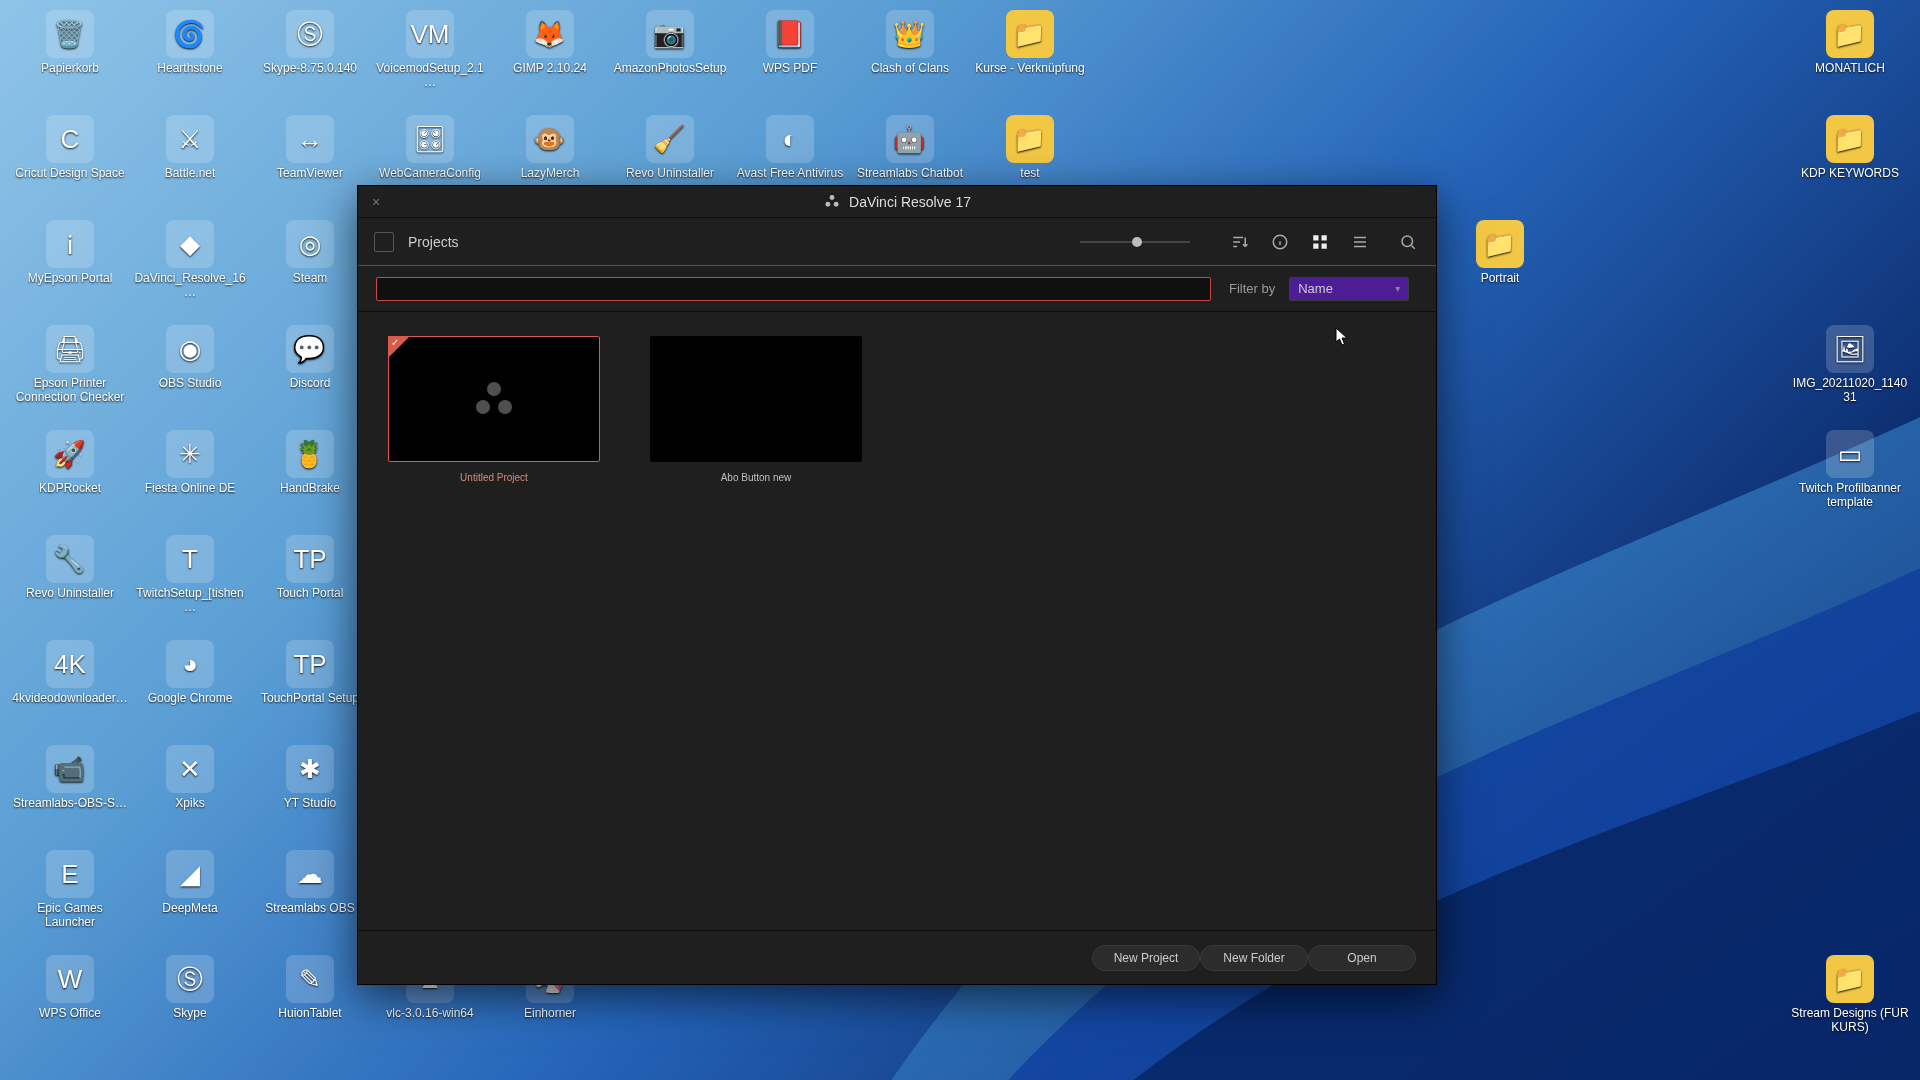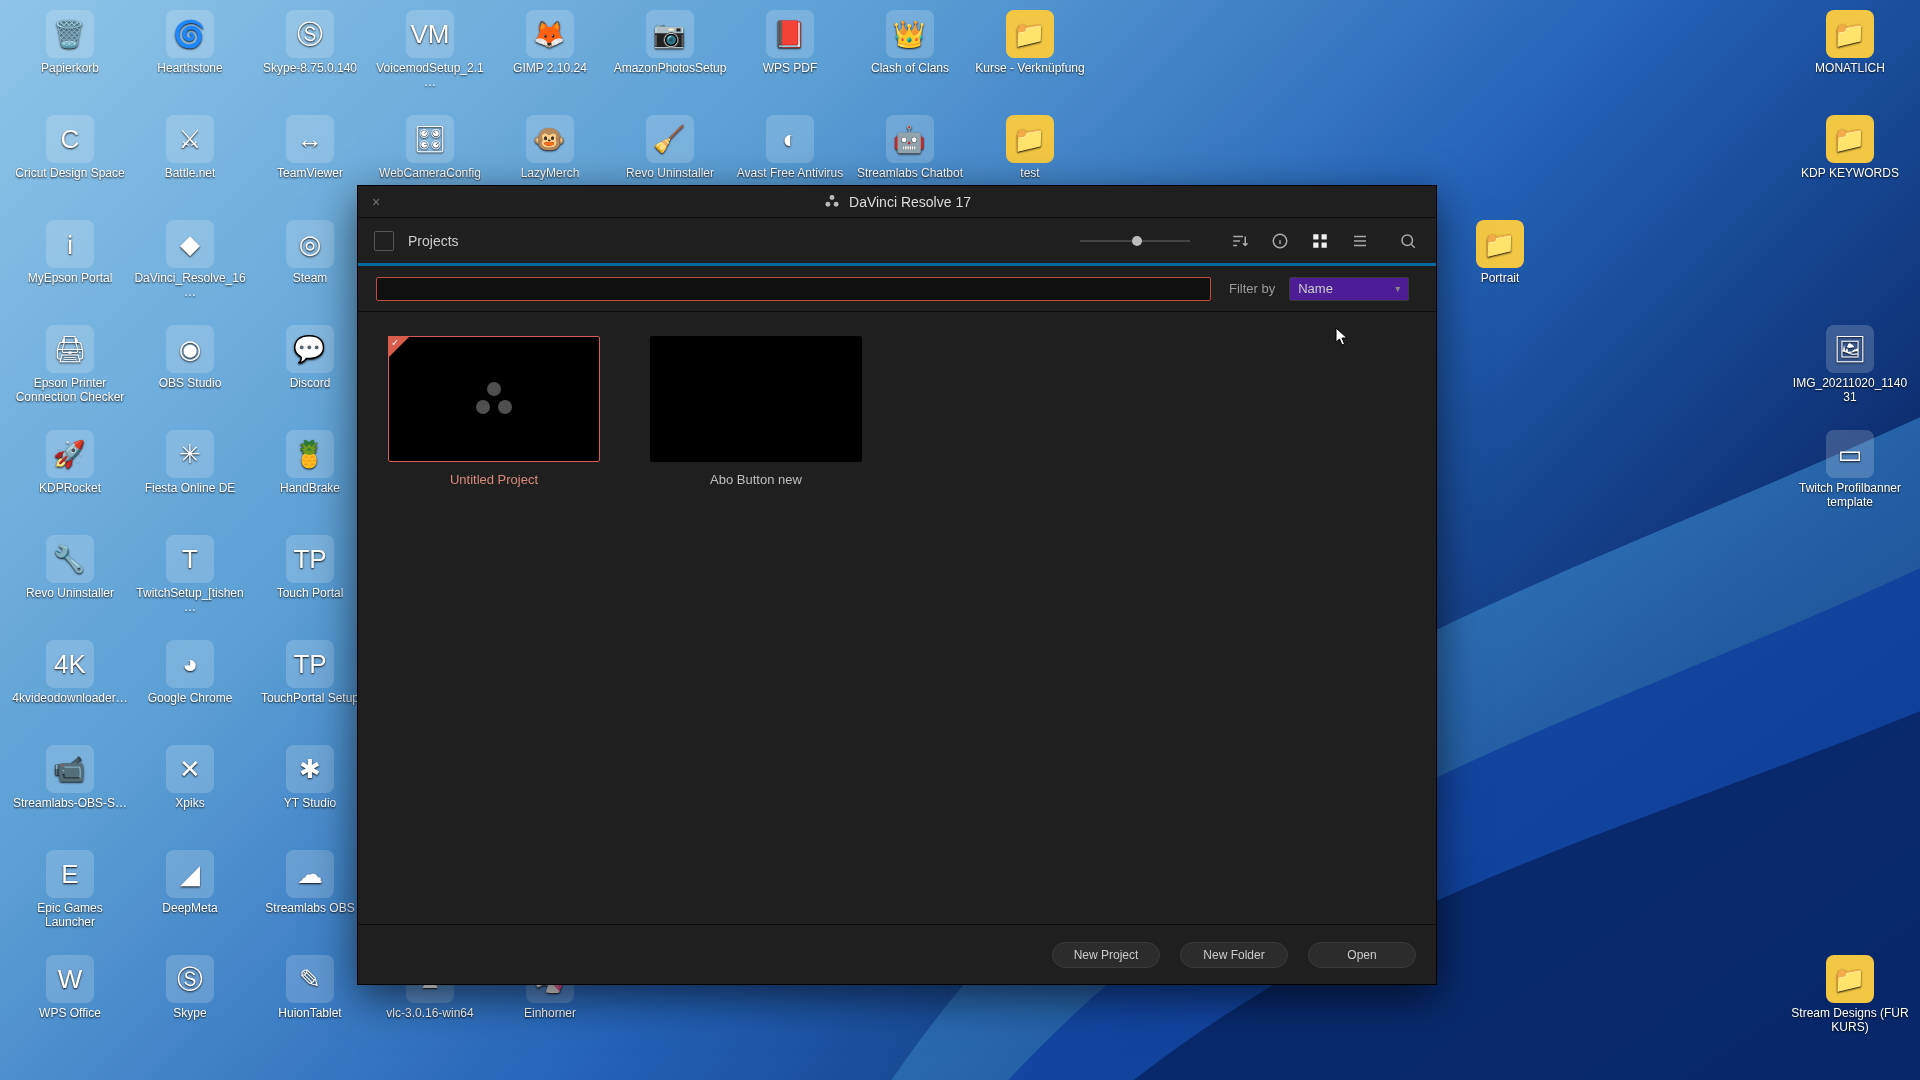--- a/index.html
+++ b/index.html
@@ -11,44 +11,44 @@
 .icon-col-right{position:absolute;top:4px;right:10px;display:flex;flex-direction:column;gap:0}
 .di{width:120px;height:105px;display:flex;flex-direction:column;align-items:center;justify-content:flex-start;padding-top:6px;color:#fff;font-size:12px;text-align:center;text-shadow:0 1px 2px rgba(0,0,0,.9)}
 .di .glyph{width:48px;height:48px;border-radius:8px;display:flex;align-items:center;justify-content:center;font-size:26px;margin-bottom:4px;background:rgba(255,255,255,.18)}
 .di .lbl{max-width:118px;line-height:1.15;word-break:break-word;overflow:hidden}
 .folder-glyph{background:#f2c744!important}
 
 .win{position:absolute;left:357px;top:185px;width:1080px;height:800px;background:#1f1f1f;border:1px solid #000;box-shadow:0 12px 40px rgba(0,0,0,.6);display:flex;flex-direction:column}
 .titlebar{height:32px;display:flex;align-items:center;justify-content:center;color:#dcdcdc;font-size:14px;position:relative;border-bottom:1px solid #0d0d0d}
 .titlebar .close{position:absolute;left:14px;top:8px;color:#777;font-size:14px;cursor:pointer}
 .titlebar .logo{width:18px;height:18px;margin-right:8px;color:#bbb}
-.toolbar{height:48px;display:flex;align-items:center;padding:0 16px;border-bottom:3px solid #0369a1}
+.toolbar{height:48px;display:flex;align-items:center;padding:0 16px;border-bottom:1px solid #0369a1}
 .toolbar .side-icon{width:20px;height:20px;border:1px solid #555;border-radius:2px;margin-right:14px}
 .toolbar .crumb{color:#ccc;font-size:14px}
 .toolbar .spacer{flex:1}
 .slider{display:flex;align-items:center;margin-right:22px}
 .slider .track{width:110px;height:2px;background:#444;position:relative}
 .slider .handle{position:absolute;left:52px;top:-4px;width:10px;height:10px;border-radius:50%;background:#bcbcbc}
 .tbtn{width:24px;height:24px;display:flex;align-items:center;justify-content:center;color:#aaa;margin-left:16px;cursor:pointer}
 .tbtn svg{width:18px;height:18px}
 .filterbar{height:46px;display:flex;align-items:center;padding:0 18px 0 18px;border-bottom:1px solid #0d0d0d;gap:14px}
 .search-field{flex:0 0 835px;height:24px;background:#101010;border:1px solid #c44b40;border-radius:2px;padding:0 6px;color:#ddd;font-size:12px}
 .filter-label{color:#9a9a9a;font-size:13px;margin-left:4px}
 .dropdown{height:24px;min-width:120px;background:#4c1d95;border:1px solid #3a3a3a;border-radius:2px;display:flex;align-items:center;justify-content:space-between;padding:0 8px;color:#ccc;font-size:13px;cursor:pointer}
 .dropdown .chev{font-size:10px;color:#888}
 .projects-area{flex:1;padding:24px 30px;display:flex;gap:50px;align-items:flex-start}
 .proj{display:flex;flex-direction:column;align-items:center;gap:10px}
 .proj .thumb{width:212px;height:126px;background:#000;border-radius:2px;border:1px solid #000}
 .proj.selected .thumb{border:1.5px solid #d85b4b;position:relative}
 .proj.selected .thumb::before{content:"";position:absolute;top:-1px;left:-1px;width:0;height:0;border-top:22px solid #d85b4b;border-right:22px solid transparent}
 .proj.selected .thumb::after{content:"✓";position:absolute;top:0;left:2px;font-size:10px;color:#fff}
 .proj .thumb .davinci-logo{width:100%;height:100%;display:flex;align-items:center;justify-content:center;color:#4f4f4f}
-.proj .name{color:#bfbfbf;font-size:13px}
+.proj .name{color:#bfbfbf;font-size:10px}
 .proj.selected .name{color:#d88a7d}
-.footer{height:60px;display:flex;align-items:center;justify-content:flex-end;padding:16px 20px;gap:20px;border-top:1px solid #0d0d0d}
+.footer{height:54px;display:flex;align-items:center;justify-content:flex-end;padding:16px 20px;border-top:1px solid #0d0d0d}
 .fbtn{height:26px;min-width:108px;background:#2c2c2c;border:1px solid #3a3a3a;border-radius:13px;color:#ccc;font-size:12px;display:flex;align-items:center;justify-content:center;cursor:pointer}
 .cursor{position:absolute;left:1335px;top:327px;width:14px;height:20px;color:#fff;pointer-events:none}
 </style>
 </head>
 <body>
 
 <div class="wave">
 <svg viewBox="0 0 1400 800" xmlns="http://www.w3.org/2000/svg">
 <defs>
 <linearGradient id="g1" x1="0" y1="0" x2="1" y2="1">

